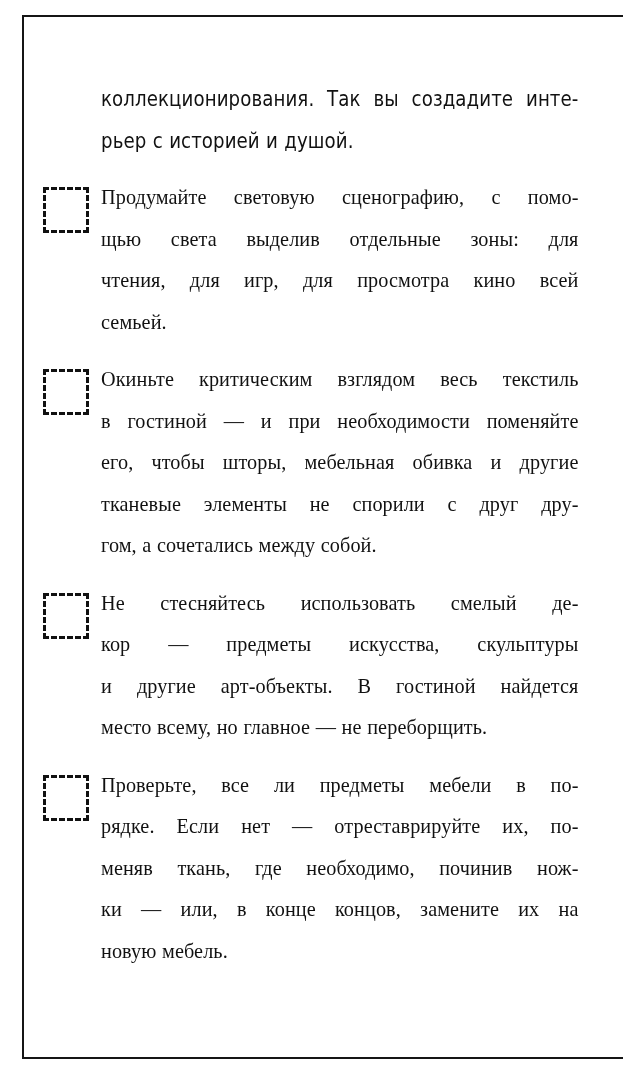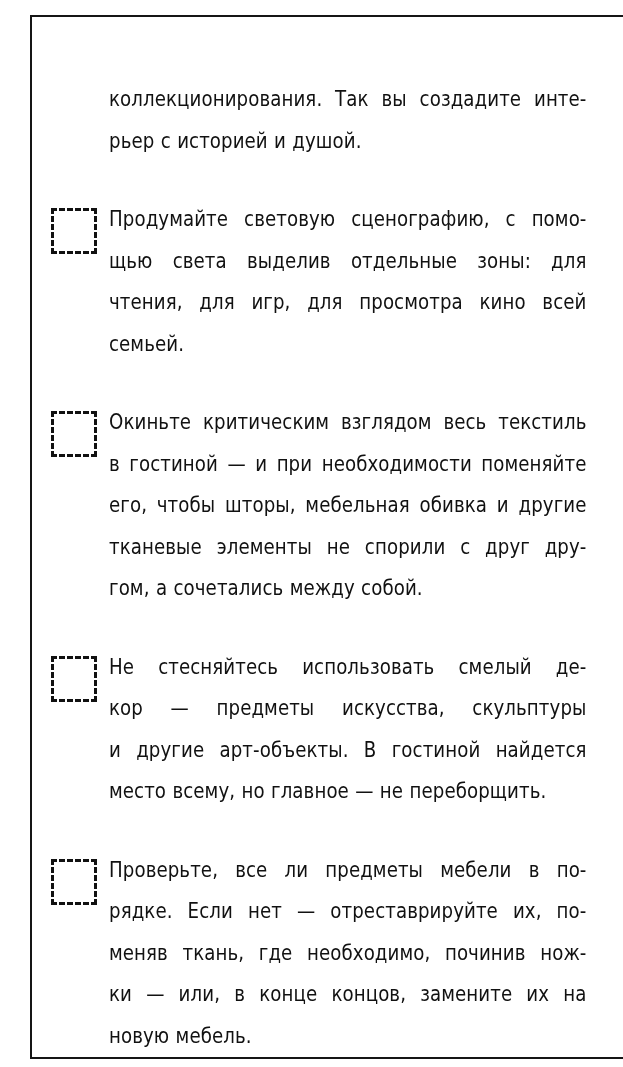--- a/index.html
+++ b/index.html
@@ -11,21 +11,21 @@
   body {
     width: 623px;
     height: 1067px;
     overflow: hidden;
     font-family: "DejaVu Sans Condensed", "Liberation Sans Narrow", "Liberation Sans", sans-serif;
   }
 
   
   #page {
     position: absolute;
-    left: 16px;
+    left: 8px;
     top: 0;
     width: 526px;
     height: 1067px;
     background: #ffffff;
   }
   #page-frame {
     position: absolute;
     left: 14px;
     top: 15px;
     width: 605px;
@@ -42,21 +42,22 @@
     left: 93px;
     top: 78px;
     width: 478px;
   }
 
   
   .block {
     position: relative;
   }
   .block + .block {
-    margin-top: 37px;
+    margin-top: 16px;
+    font-family: Liberation Serif, serif;
   }
 
   .para-text {
     font-size: 21.5px;
     line-height: 41.5px;
     color: #111111;
     text-align: justify;
     letter-spacing: 0.1px;
     transform: scaleX(0.94);
     transform-origin: left top;

